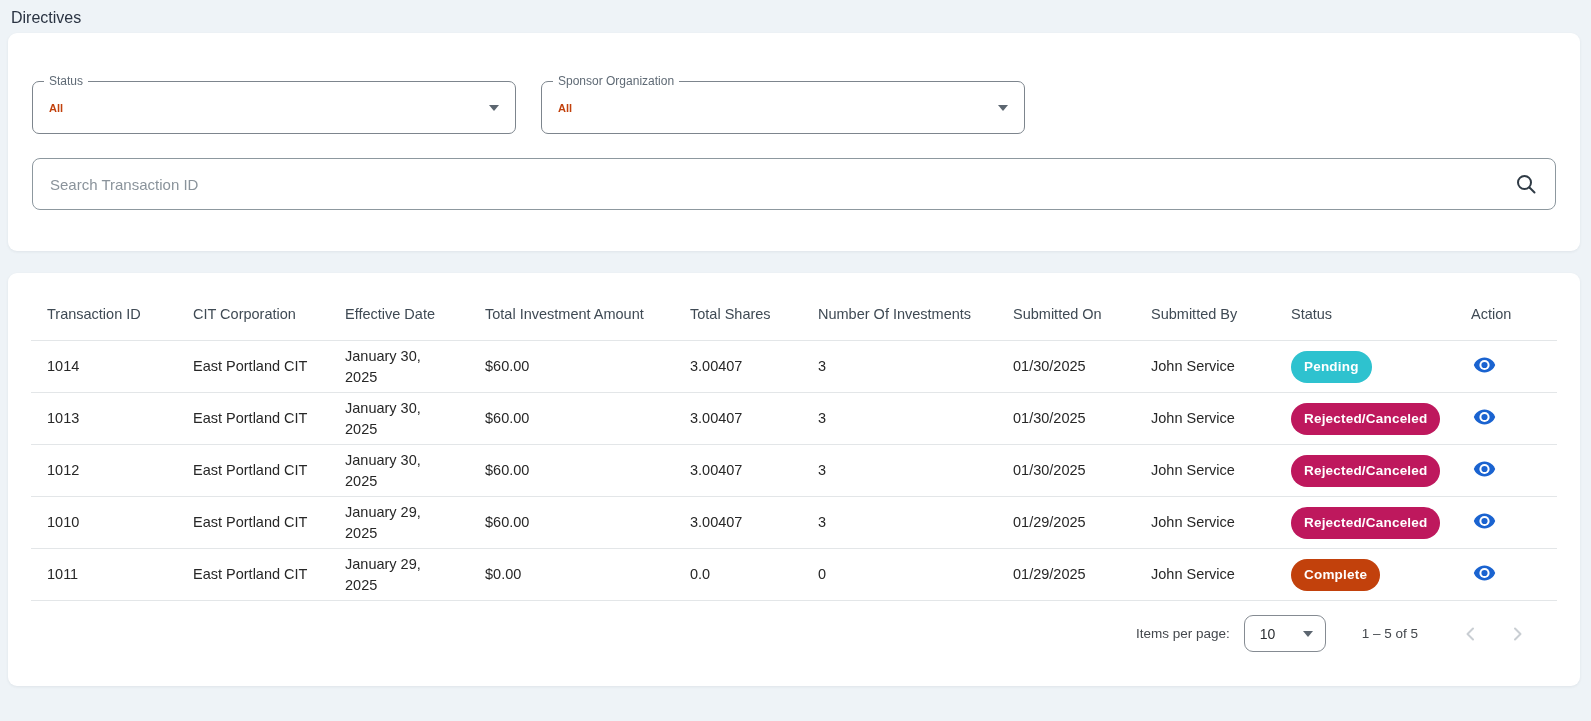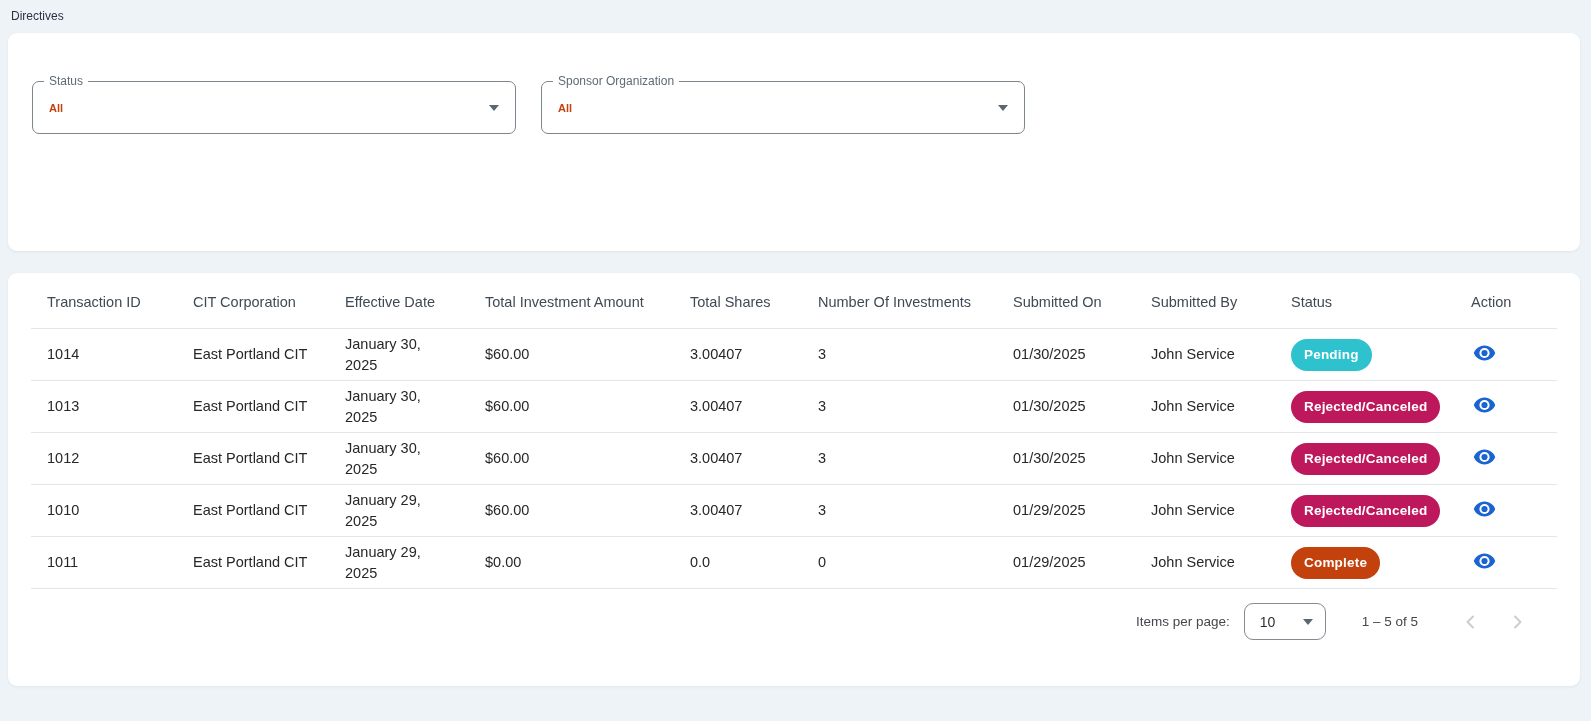--- a/index.html
+++ b/index.html
@@ -4,21 +4,21 @@
 <style>
   * { margin:0; padding:0; box-sizing:border-box; }
   html,body { width:1591px; height:721px; }
   body {
     font-family: "Liberation Sans", sans-serif;
     background:#eef3f7;
     color:#28323e;
     overflow:hidden;
   }
   .page-title {
-    font-size:12px;
+    font-size:16px;
     color:#2a3342;
     padding:9px 0 0 11px;
     height:33px;
   }
   .card {
     background:#fff;
     border-radius:9px;
     margin:0 11px 0 8px;
     box-shadow:0 1px 3px rgba(25,40,60,0.07);
   }
@@ -65,21 +65,21 @@
     outline:none;
     background:#fff;
   }
   .search-input::placeholder { color:#8a939b; }
   .search-icon {
     position:absolute; right:18px; top:14px;
     width:24px; height:24px;
     cursor:pointer;
   }
   
-  .table-card { margin-top:22px; height:413px; padding:0 0 0 0; }
+  .table-card { margin-top:22px; height:413px; padding:12px 0 0 0; }
   .table-wrap { padding:0 23px; }
   table { width:100%; border-collapse:collapse; table-layout:fixed; }
   th {
     font-weight:400;
     color:#3f4a54;
     font-size:14.5px;
     text-align:left;
     padding:20px 12px 16px 16px;
     line-height:19px;
     vertical-align:middle;
@@ -149,20 +149,29 @@
       <span class="mat-value">All</span>
       <span class="caret-down"></span>
     </div>
     <div class="mat-field">
       <span class="float-label">Sponsor Organization</span>
       <span class="mat-value">All</span>
       <span class="caret-down"></span>
     </div>
   </div>
 
+  <div class="search-wrap">
+    <input class="search-input" type="text" placeholder="Search Transaction ID" style="">
+    <span class="search-icon">
+      <svg width="24" height="24" viewBox="0 0 24 24" fill="none">
+        <circle cx="10.5" cy="10.5" r="6.5" stroke="#2f3a45" stroke-width="2"></circle>
+        <line x1="15.5" y1="15.5" x2="20.5" y2="20.5" stroke="#2f3a45" stroke-width="2" stroke-linecap="round"></line>
+      </svg>
+    </span>
+  </div>
 </div>
 
 <div class="card table-card">
   <div class="table-wrap">
     <table>
       <colgroup>
         <col style="width:146px">
           <col style="width:152px">
           <col style="width:140px">
         <col style="width:205px">

